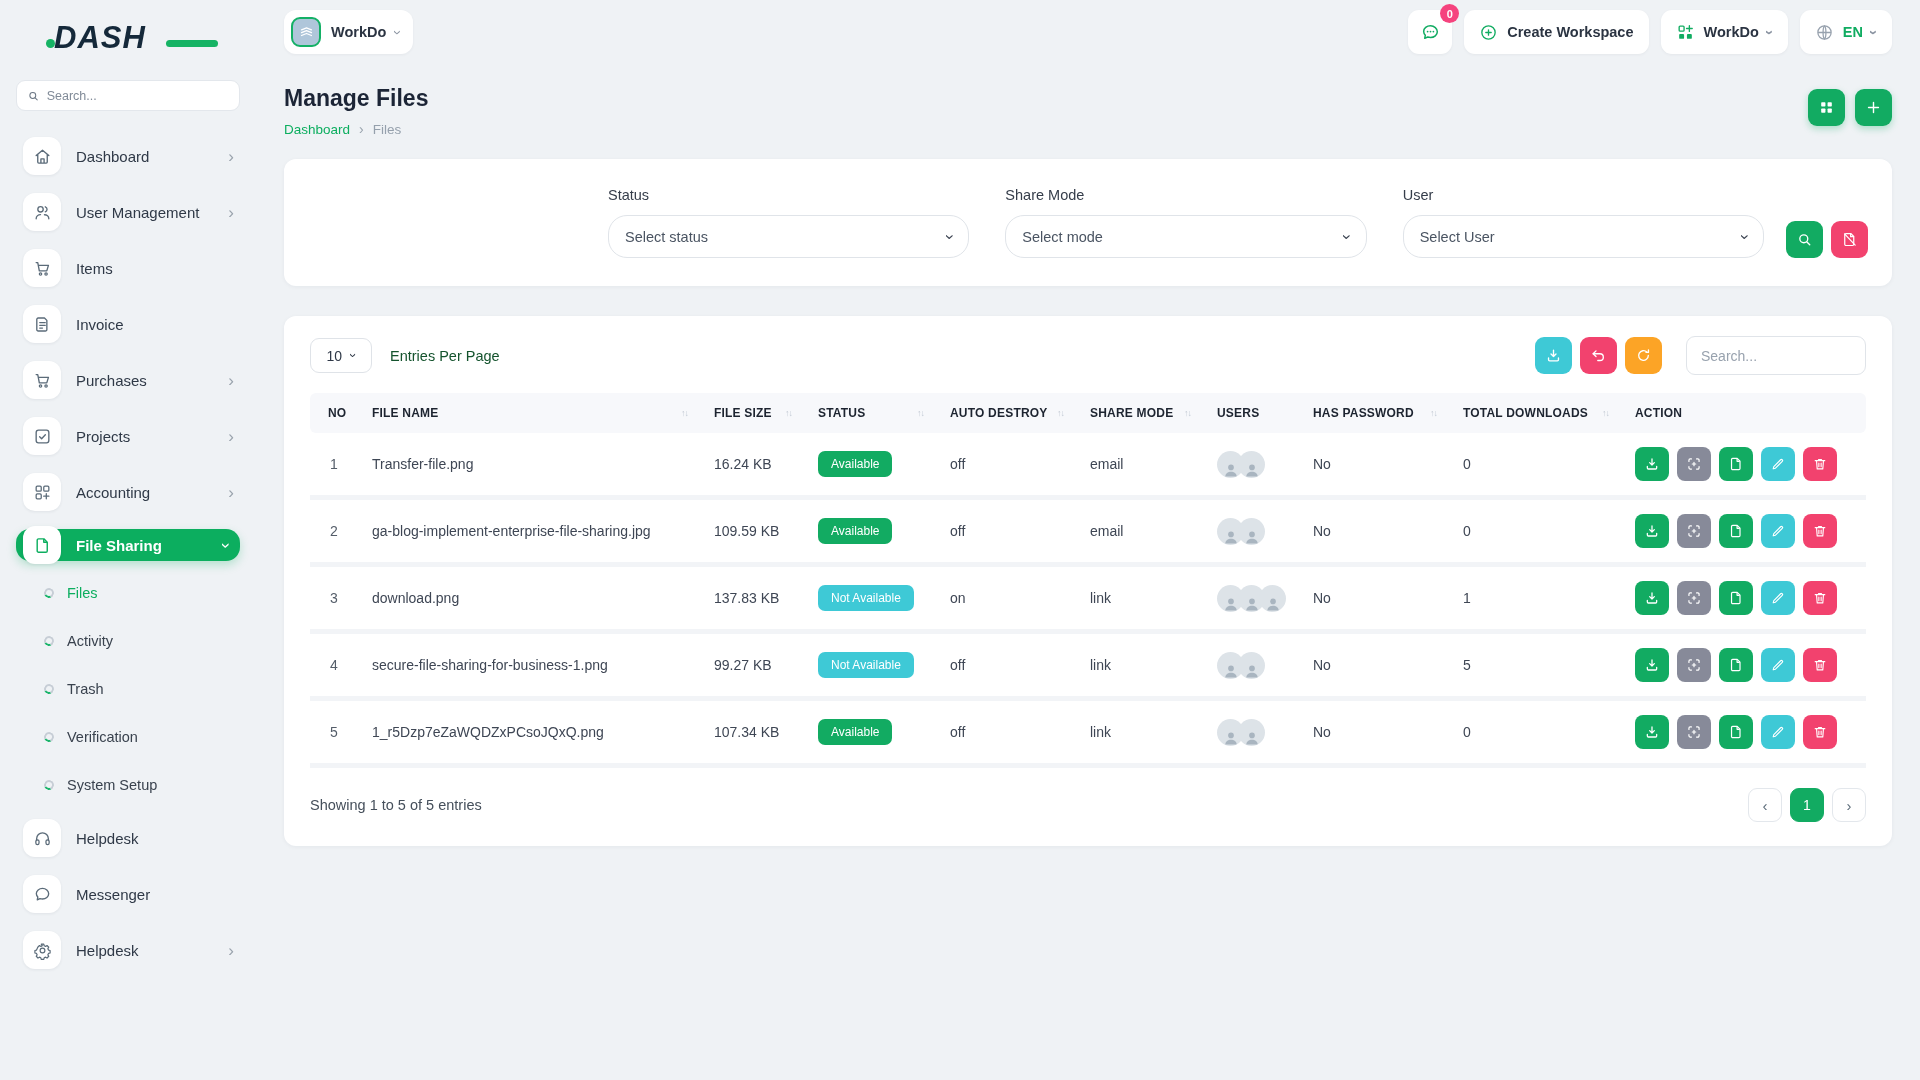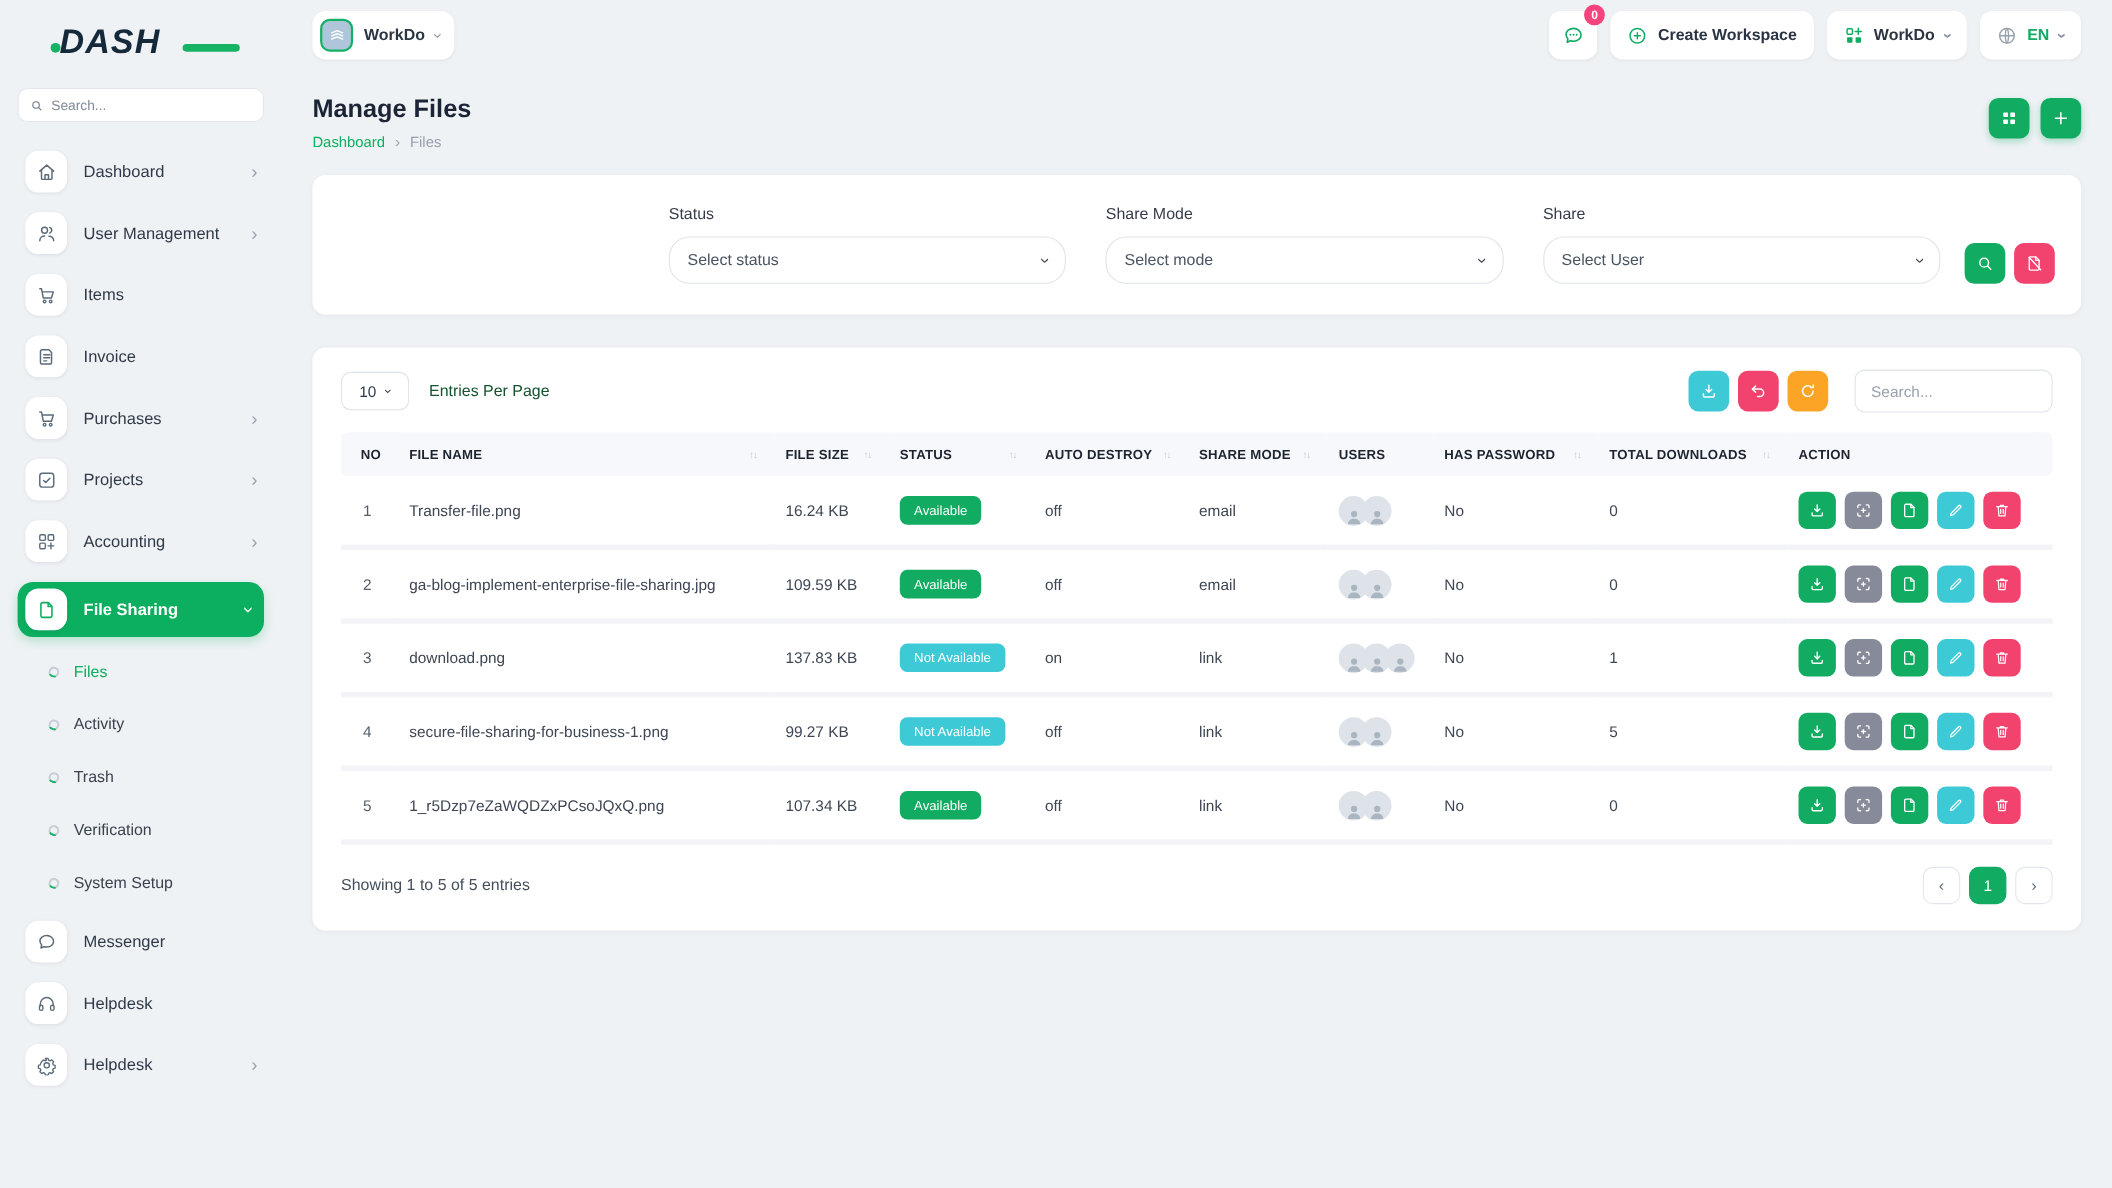--- a/index.html
+++ b/index.html
@@ -25,21 +25,21 @@
   .side-search input { border:0; outline:0; width:100%; font-size:12.5px; color:#55606d; background:transparent; font-family:"Liberation Sans",sans-serif; }
   .side-search input::placeholder { color:#818b98; }
 
   .nav { margin-top:26px; }
   .side-item { height:38px; display:flex; align-items:center; padding-left:7px; margin-bottom:18px; cursor:pointer; }
   .tile { width:38px; height:38px; background:#fff; border-radius:12px; box-shadow:0 1px 3px rgba(30,40,60,.07);
     display:flex; align-items:center; justify-content:center; color:#5b6b79; flex:0 0 38px; }
   .side-label { margin-left:15px; font-size:15px; color:#2f3947; font-weight:500; }
   .chev { margin-left:auto; margin-right:6px; color:#9aa3ad; font-size:17px; line-height:1; }
 
-  .side-item.active-pill { background:#0cae5f; border-radius:14px; margin-left:0; height:50px; padding-left:7px; box-shadow:0 4px 10px rgba(12,174,96,.25); }
+  .side-item.active-pill { background:#0cae5f; border-radius:14px; margin-left:0; height:32px; padding-left:7px; box-shadow:0 4px 10px rgba(12,174,96,.25); }
   .side-item.active-pill .tile { color:#0cae5f; }
   .side-item.active-pill .side-label { color:#fff; font-weight:700; }
   .side-item.active-pill .chev { color:#fff; transform:rotate(90deg); margin-right:10px; }
 
   .subnav { margin:15px 0 0 0; }
   .sub-item { height:28px; display:flex; align-items:center; padding-left:28px; margin-bottom:20px; cursor:pointer; }
   .ring { width:10px; height:10px; border-radius:50%; border:2.5px solid #c7ced6; border-bottom-color:#19b46a; transform:rotate(20deg); flex:0 0 10px; }
   .sub-label { margin-left:13px; font-size:14.5px; color:#39424e; }
   .sub-item.active .sub-label { color:#0cae5f; }
 
@@ -355,32 +355,32 @@
       </div>
       <div class="sub-item">
         <span class="ring"></span>
         <span class="sub-label">System Setup</span>
       </div>
     </div>
 
     <div class="side-item">
       <span class="tile">
           <svg class="ic" width="19" height="19">
+            <use href="#i-headset"></use>
+          </svg>
+        </span>
+      <span class="side-label">Helpdesk</span>
+    </div>
+    <div class="side-item">
+      <span class="tile">
+          <svg class="ic" width="19" height="19">
             <use href="#i-chat"></use>
           </svg>
         </span>
       <span class="side-label">Messenger</span>
-    </div>
-    <div class="side-item">
-      <span class="tile">
-          <svg class="ic" width="19" height="19">
-            <use href="#i-headset"></use>
-          </svg>
-        </span>
-      <span class="side-label">Helpdesk</span>
     </div>
     <div class="side-item">
       <span class="tile">
           <svg class="ic" width="19" height="19">
             <use href="#i-gear"></use>
           </svg>
         </span>
       <span class="side-label">Helpdesk</span>
       <span class="chev">›</span>
     </div>
@@ -462,21 +462,21 @@
         </div>
       </div>
       <div class="f-field">
         <div class="f-label">Share Mode</div>
         <div class="f-select">
           <span>Select mode</span>
           <span class="dd-chev">›</span>
         </div>
       </div>
       <div class="f-field">
-        <div class="f-label">Share</div>
+        <div class="f-label">User</div>
         <div class="f-select">
           <span>Select User</span>
           <span class="dd-chev">›</span>
         </div>
       </div>
     </div>
     <div class="filter-btns">
       <button class="sq-btn bg-green">
           <svg class="ic" width="17" height="17">
             <use href="#i-search"></use>

